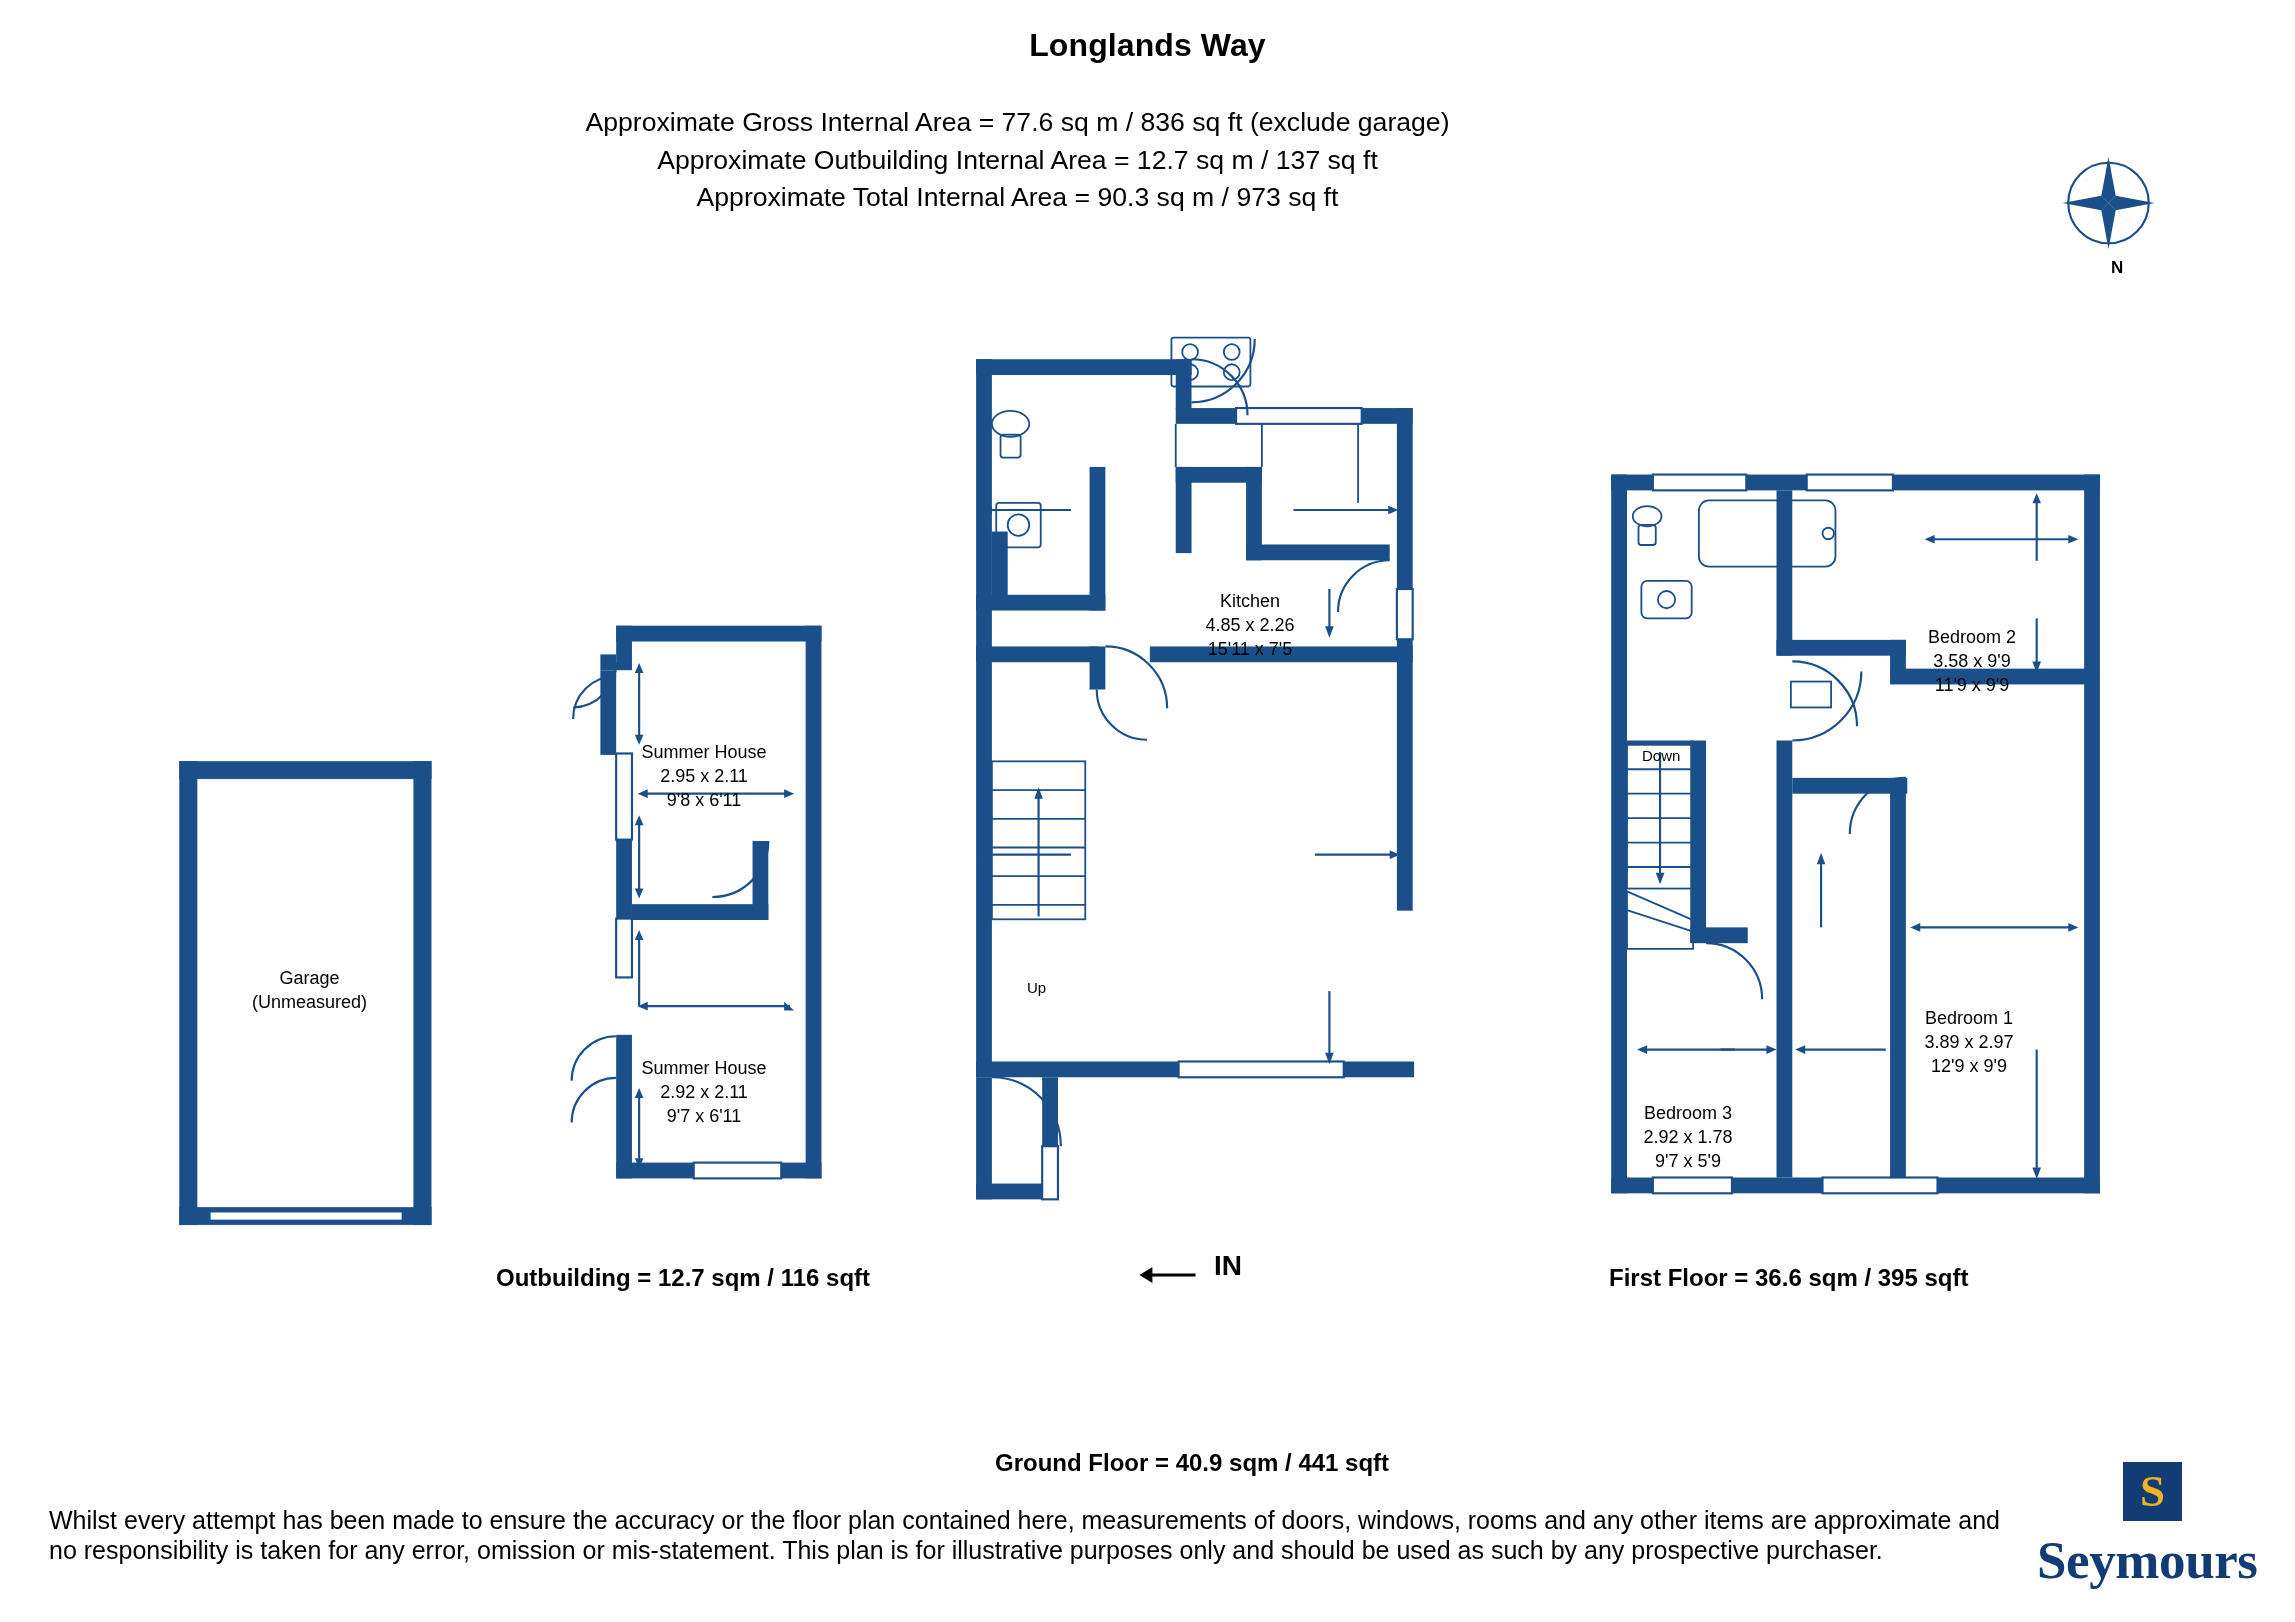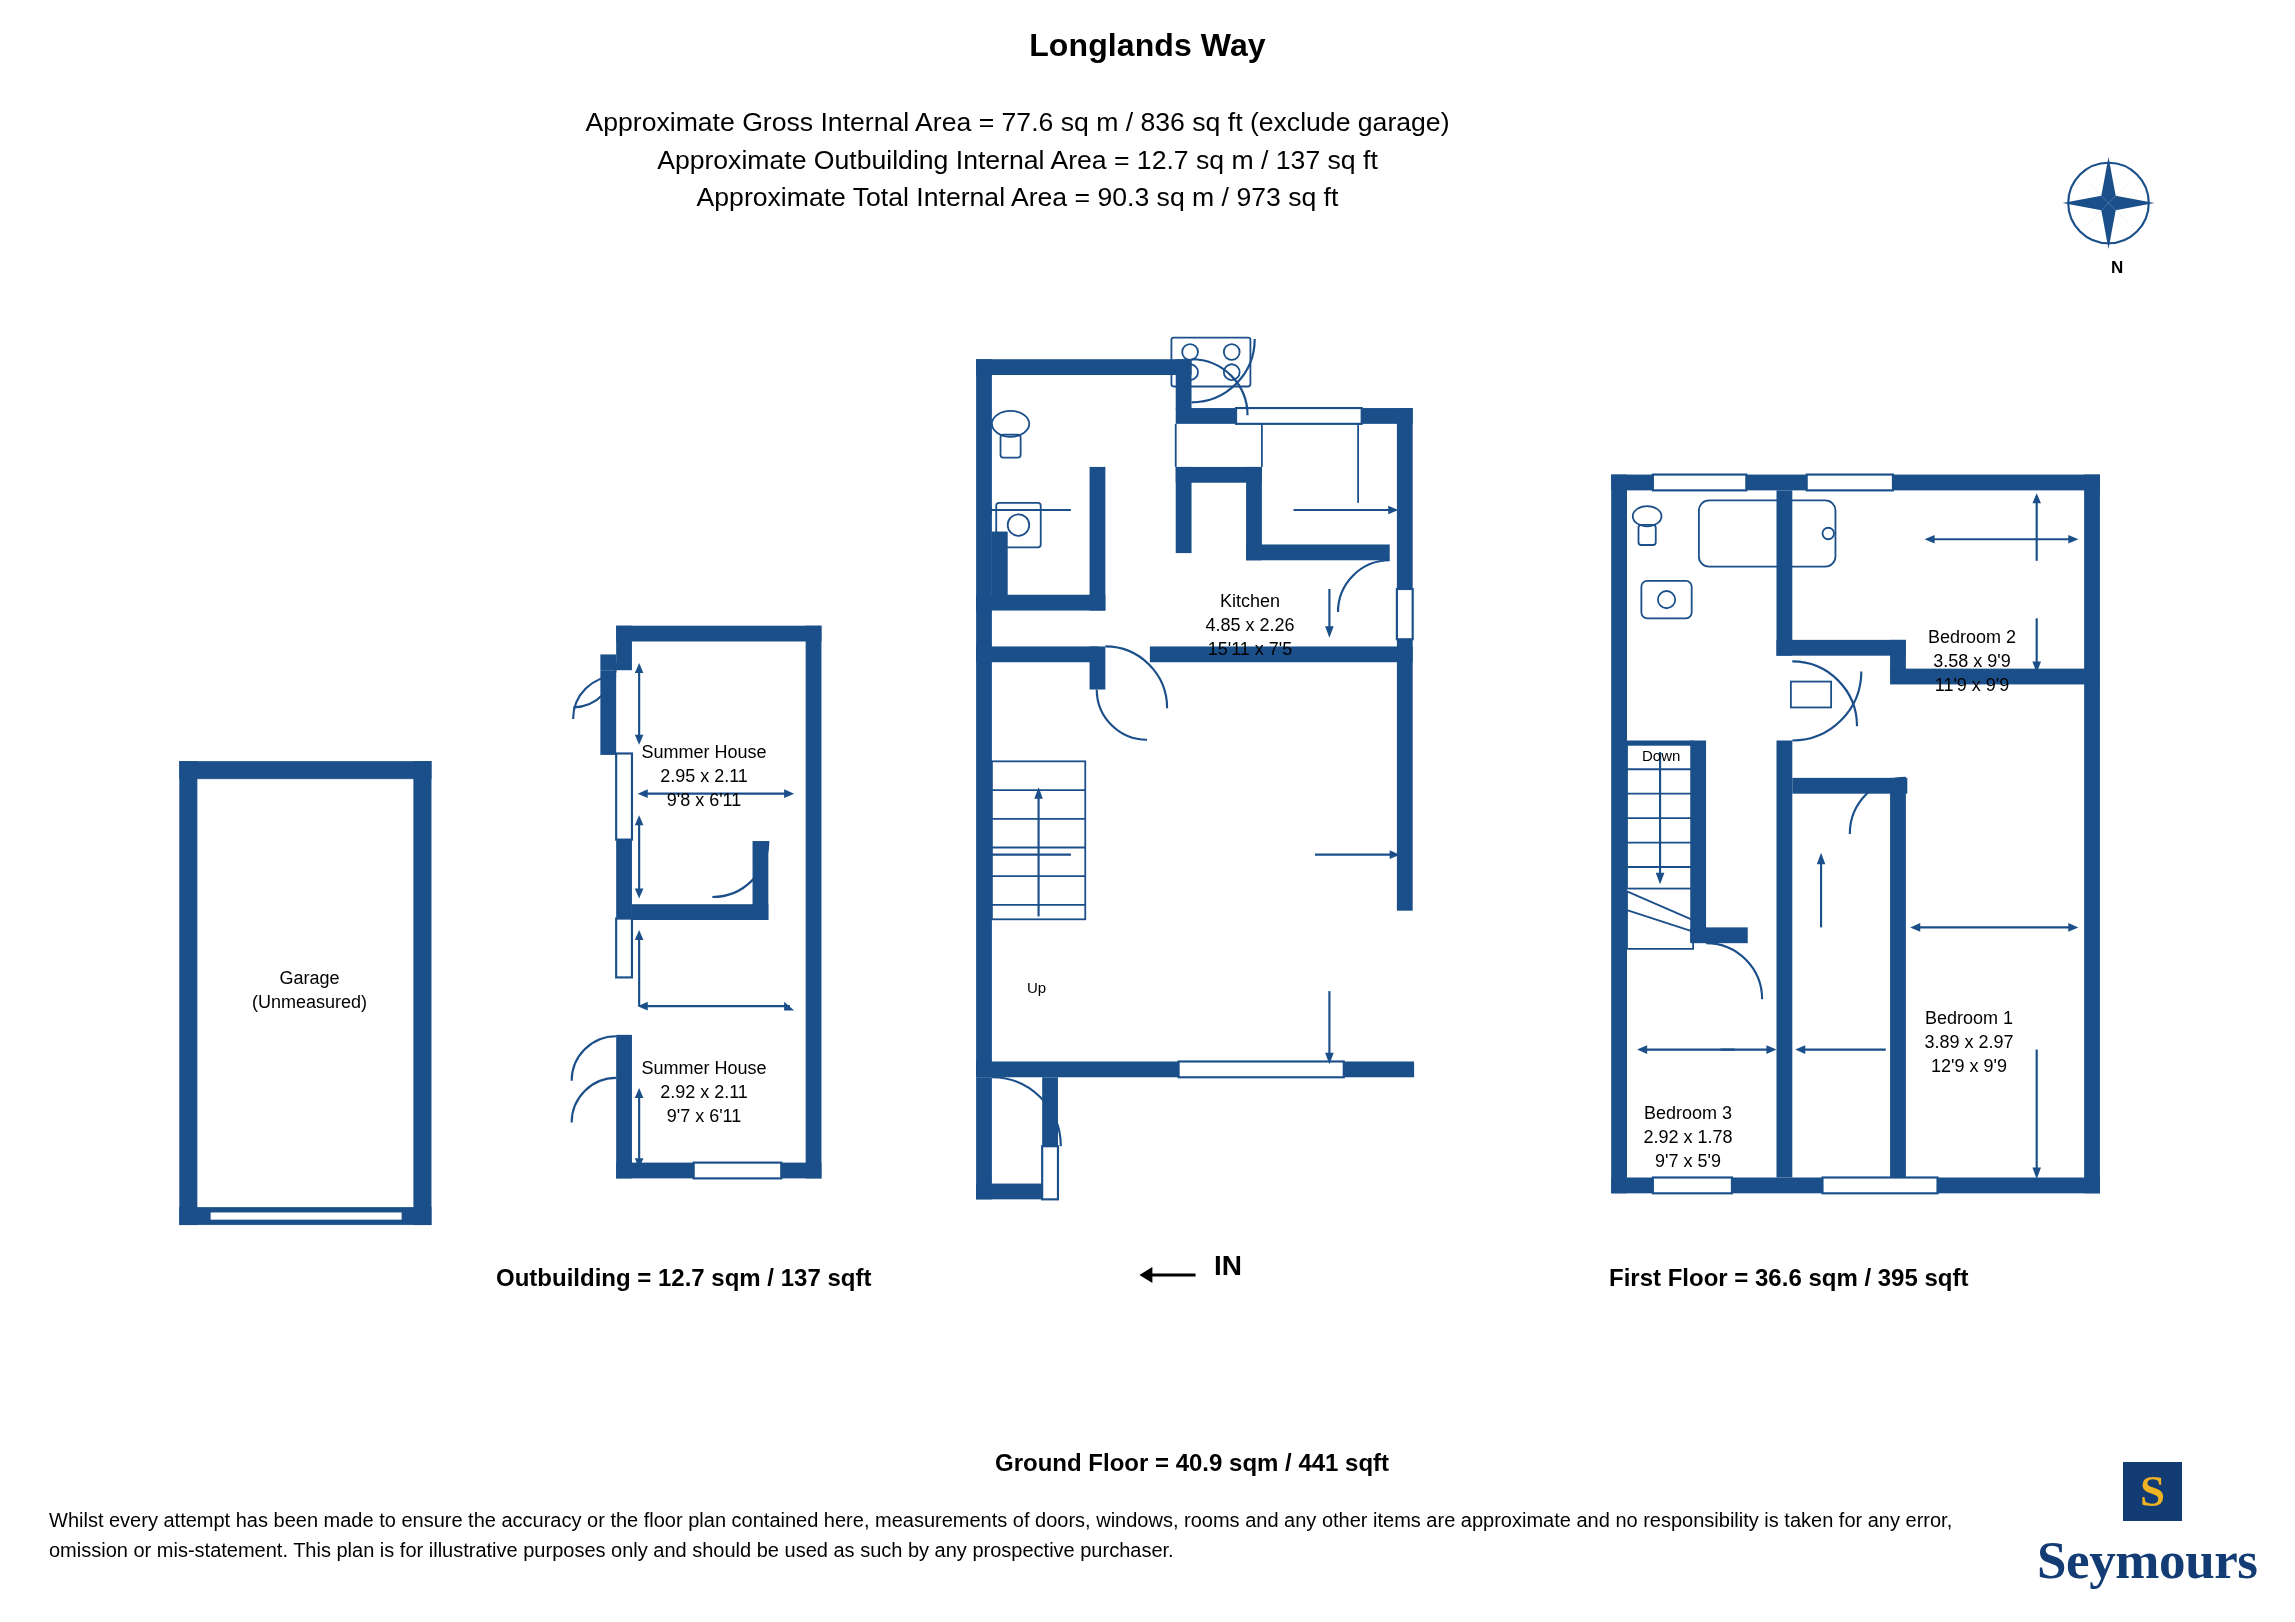--- a/index.html
+++ b/index.html
@@ -91,21 +91,21 @@
     font-weight: bold;
     text-align: center;
   }
 
   
   .disclaimer {
     position: absolute;
     left: 49px;
     top: 1505px;
     width: 1969px;
-    font-size: 20px;
+    font-size: 25px;
     line-height: 30px;
   }
 
   
   .logo-box {
     position: absolute;
     left: 2123px;
     top: 1462px;
     width: 59px;
     height: 59px;
@@ -444,21 +444,21 @@
   </div>
 
   <div class="room-label" style="left:1573px; top:1085px; width:230px;margin-top:16px;">
     <span class="nm">Bedroom 3</span>
     <span class="m">2.92 x 1.78</span>
     <span class="f">9'7 x 5'9</span>
   </div>
 
   <div class="small-note" style="left:1642px; top:747px;">Down</div>
 
-  <div class="caption" id="cap-outbuilding">Outbuilding = 12.7 sqm / 137 sqft</div>
+  <div class="caption" id="cap-outbuilding">Outbuilding = 12.7 sqm / 116 sqft</div>
   <div class="caption" id="cap-ground">Ground Floor = 40.9 sqm / 441 sqft</div>
   <div class="caption" id="cap-first">First Floor = 36.6 sqm / 395 sqft</div>
 
   <div class="disclaimer">Whilst every attempt has been made to ensure the accuracy or the floor plan contained here, measurements of doors, windows, rooms and any other items are approximate and no responsibility is taken for any error, omission or mis-statement. This plan is for illustrative purposes only and should be used as such by any prospective purchaser.</div>
 
   <div class="logo-box">S</div>
   <div class="logo-text">Seymours</div>
 
 </div>
 

